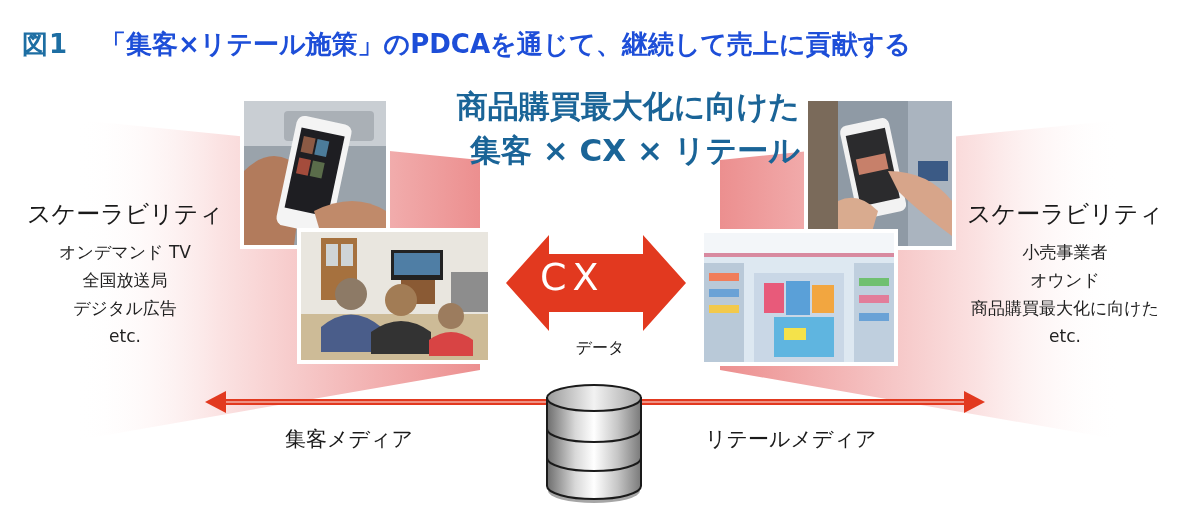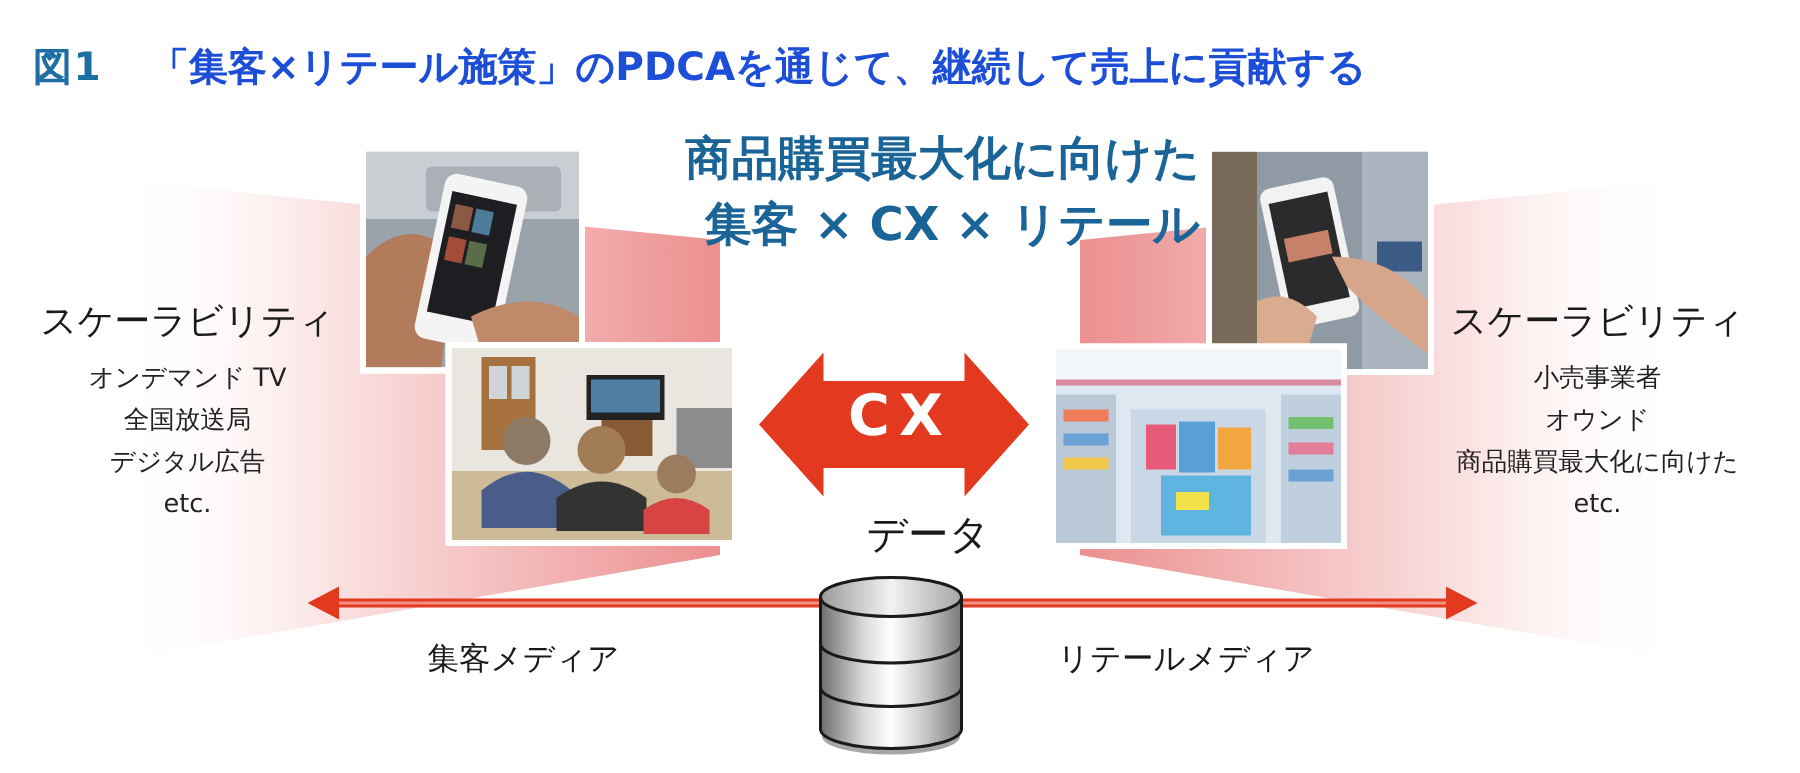--- a/index.html
+++ b/index.html
@@ -19,22 +19,22 @@
 
   
   .photo { position: absolute; background: #fff; padding: 0; box-sizing: border-box; border: 4px solid #fff; overflow: hidden; }
   .photo svg { display: block; }
 
   
   .side { text-align: center; }
   .side .heading { font-size: 24px; font-weight: normal; letter-spacing: 0px; white-space: nowrap; color: #1a1a1a; }
   .side .item { font-size: 17px; line-height: 28px; color: #222; white-space: nowrap; }
 
-  .cx-label { left: 540px; top: 255px; width: 120px; text-align: center; color: #ffffff; font-size: 38px; font-weight: bold; letter-spacing: 6px; }
-  .data-label { left: 540px; top: 338px; width: 120px; text-align: right; font-size: 27px; color: #1a1a1a; }
+  .cx-label { left: 540px; top: 255px; width: 120px; color: #ffffff; font-size: 38px; font-weight: normal; letter-spacing: 6px; }
+  .data-label { left: 540px; top: 338px; width: 120px; text-align: center; font-size: 16px; color: #1a1a1a; }
   .media-left { left: 285px; top: 425px; font-size: 21px; color: #1a1a1a; white-space: nowrap; }
   .media-right { left: 705px; top: 425px; font-size: 21px; color: #1a1a1a; white-space: nowrap; }
 </style>
 </head>
 <body>
 
 <svg class="bg" width="1200" height="515">
   <defs>
     <linearGradient id="fanL" x1="0" y1="0" x2="1" y2="0">
       <stop offset="0" stop-color="#ffffff" stop-opacity="0"></stop>

